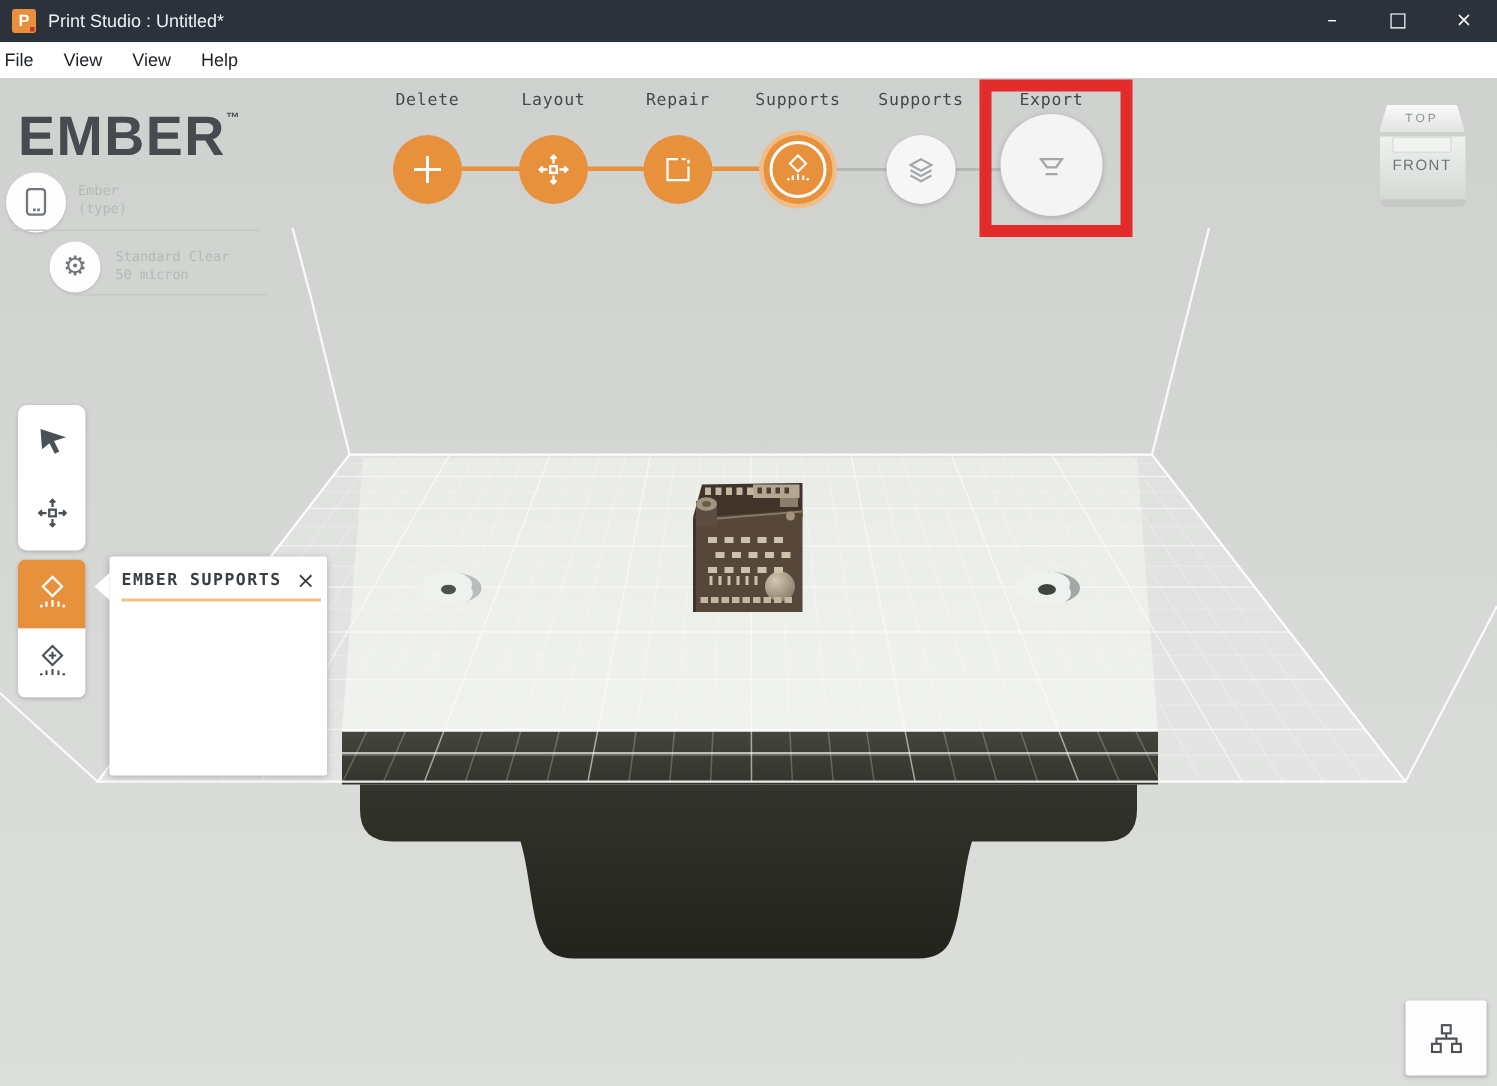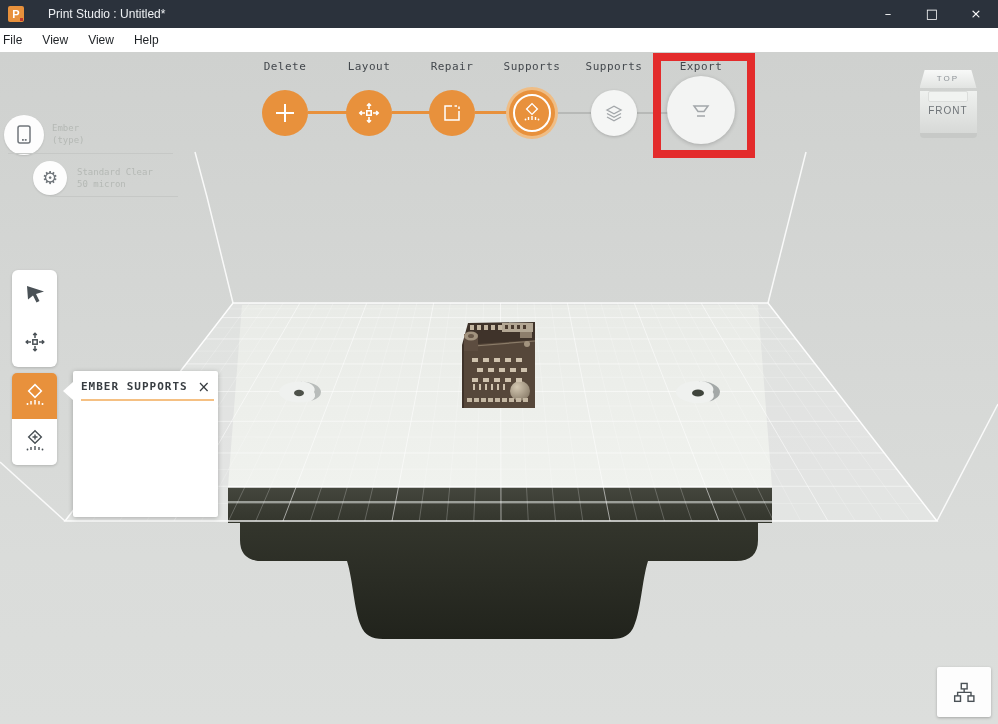--- a/index.html
+++ b/index.html
@@ -7,21 +7,21 @@
               font-family:"DejaVu Sans Mono", monospace; }
   .app { position:relative; width:998px; height:724px; }
 
   
   .titlebar { position:absolute; top:0; left:0; width:998px; height:28px;
               background:#2b323c; display:flex; align-items:center; z-index:30; }
   .app-icon { width:16px; height:16px; margin-left:8px; background:#e8913c; border-radius:2px;
               color:#fff; font-size:11px; font-weight:bold; text-align:center; line-height:16px;
               font-family:"Liberation Sans",sans-serif; position:relative; }
   .app-icon .dot { position:absolute; right:1px; bottom:1px; width:3px; height:3px; background:#c0392b; }
-  .win-title { color:#eef1f4; font-size:12px; margin-left:24px; font-family:"Liberation Sans",sans-serif; }
+  .win-title { color:#eef1f4; font-size:12px; margin-left:8px; font-family:"Liberation Sans",sans-serif; }
   .win-controls { margin-left:auto; display:flex; align-items:center; }
   .win-btn { width:44px; height:28px; color:#fff; text-align:center; line-height:28px;
              font-size:13px; font-family:"DejaVu Sans",sans-serif; cursor:default; }
 
   
   .menubar { position:absolute; top:28px; left:0; width:998px; height:24px; background:#ffffff;
              display:flex; align-items:center; gap:20px; padding-left:3px; z-index:30;
              font-family:"Liberation Sans",sans-serif; }
   .menu-item { font-size:12px; color:#1d2125; }
 
@@ -298,20 +298,23 @@
     </div>
   </div>
 
   <div class="menubar">
     <span class="menu-item">File</span>
     <span class="menu-item">View</span>
     <span class="menu-item">View</span>
     <span class="menu-item">Help</span>
   </div>
 
+  <div class="brand">
+    <span>EMBER</span><sup>™</sup>
+  </div>
 
   <div class="round-btn printer-btn">
     <svg width="22" height="24" viewBox="0 0 22 24">
       <rect x="5" y="3" width="12" height="17" rx="2" fill="none" stroke="#70767b" stroke-width="1.5"></rect>
       <rect x="9" y="16" width="1.8" height="1.8" fill="#70767b"></rect>
       <rect x="11.8" y="16" width="1.8" height="1.8" fill="#70767b"></rect>
     </svg>
   </div>
   <div class="side-label printer-label">
     <div>Ember</div>

